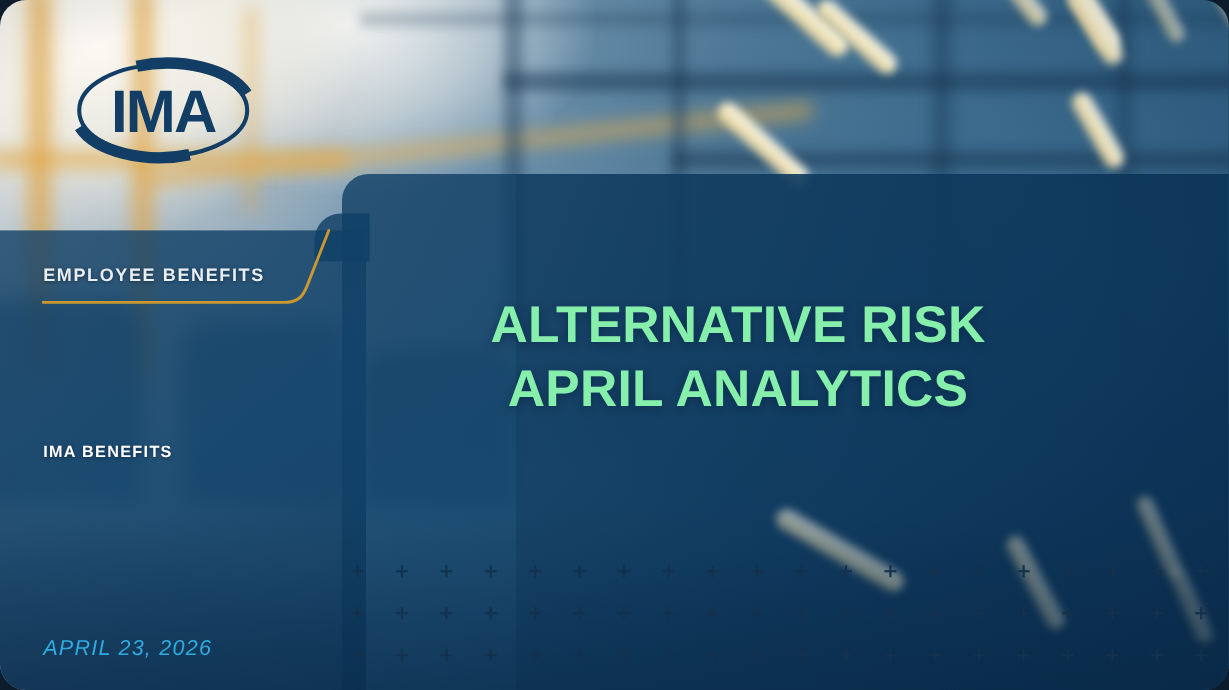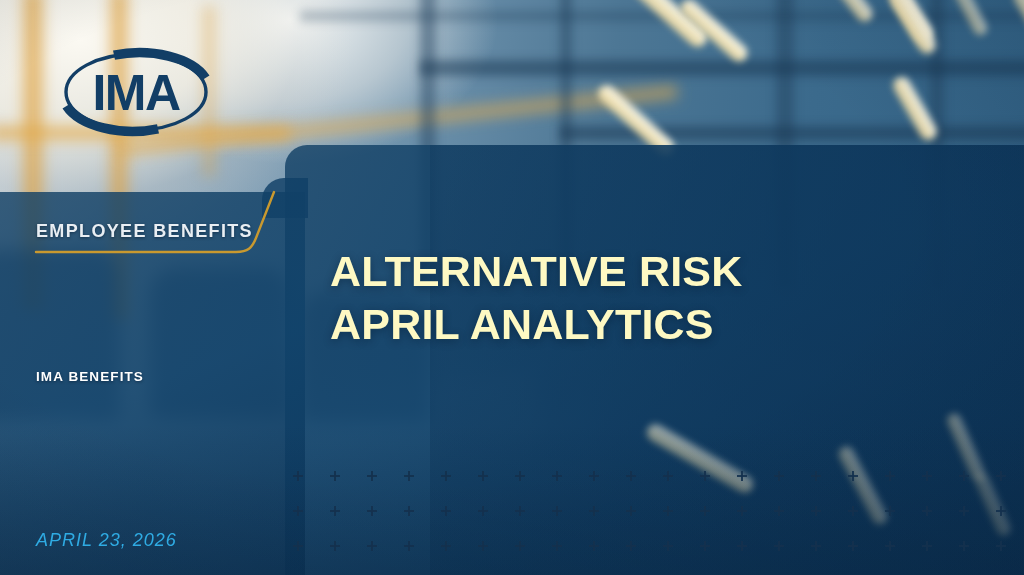--- a/index.html
+++ b/index.html
@@ -7,20 +7,21 @@
     padding: 0;
     background: #0c1c2c;
   }
   #slide {
     position: relative;
     width: 1024px;
     height: 575px;
     overflow: hidden;
     font-family: "Liberation Sans", sans-serif;
     background: #18425f;
+    border-radius: 22px;
   }
 
   
   .photo {
     position: absolute;
     inset: 0;
     overflow: hidden;
   }
   .photo-base {
     position: absolute;
@@ -162,21 +163,21 @@
     position: absolute;
     left: 50px; top: 42px;
     width: 172px; height: 100px;
   }
 
   
   .eyebrow {
     position: absolute;
     left: 36px; top: 221px;
     color: #e9eef3;
-    font-size: 18px;
+    font-size: 15px;
     font-weight: bold;
     letter-spacing: 1.35px;
     text-shadow: 0 1px 3px rgba(0,20,40,0.55);
   }
   .gold-rule {
     position: absolute;
     left: 30px; top: 190px;
     width: 250px; height: 70px;
   }
   .webinar {
@@ -194,22 +195,22 @@
     color: #2fabe3;
     font-size: 18px;
     font-weight: normal;
     letter-spacing: 1.0px;
     font-style: italic;
   }
   .title {
     position: absolute;
     left: 330px; top: 245px;
     width: 570px;
-    text-align: left;
-    color: #fef9c3;
+    text-align: center;
+    color: #86efac;
     font-size: 43px;
     font-weight: bold;
     line-height: 53px;
     letter-spacing: 0.2px;
     text-shadow: 0 2px 8px rgba(2,24,46,0.45);
   }
   .title .ln { display: block; white-space: nowrap; }
 </style>
 </head>
 <body>

